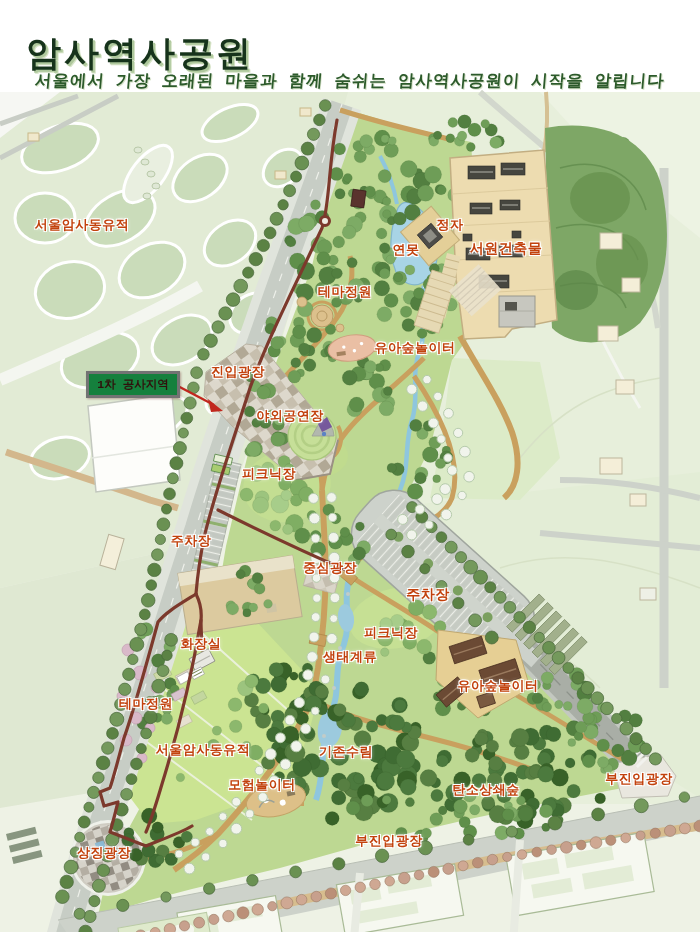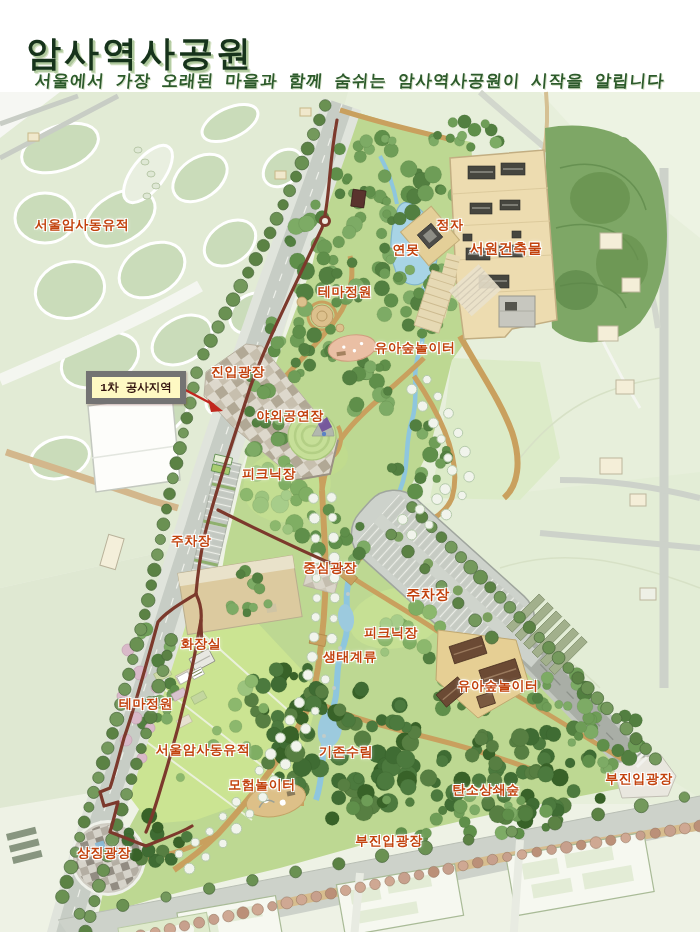--- a/index.html
+++ b/index.html
@@ -8,22 +8,22 @@
   .page svg{position:absolute;left:0;top:0;}
   .title{position:absolute;left:26px;top:2px;font-size:35px;font-weight:900;color:#16331b;
          letter-spacing:3px;text-shadow:2px 2px 0 #aec89c, 3px 3px 0 #d7e4c8;z-index:20;}
   .subtitle-wrap{position:absolute;left:0;top:42px;width:100%;text-align:center;z-index:20;}
   .subtitle{display:inline-block;font-size:16.5px;font-weight:900;color:#2c5a2b;
             transform:skewX(-5deg);letter-spacing:1px;text-shadow:1px 1px 0 #d8e4cb;}
   .lab{position:absolute;transform:translate(-50%,-50%);font-weight:bold;color:#c2410c;
        font-size:13px;white-space:nowrap;letter-spacing:0.5px;z-index:15;
        text-shadow:-1px -1px 0 #fff,1px -1px 0 #fff,-1px 1px 0 #fff,1px 1px 0 #fff,0 0 4px #fff;}
   .lab.lg{font-size:14px;}
-  .callout{position:absolute;left:86px;top:343px;width:88px;height:21px;background:#fef9c3;
-           border:6px solid #737373;color:#30100c;font-size:11.5px;font-weight:bold;
+  .callout{position:absolute;left:86px;top:343px;width:88px;height:21px;background:#15803d;
+           border:3px solid #737373;color:#30100c;font-size:11.5px;font-weight:bold;
            display:flex;align-items:center;justify-content:center;z-index:16;
            box-shadow:1px 1px 2px rgba(120,60,60,.4);}
 </style>
 </head>
 <body>
 
 <div class="page">
 
 <svg id="map" width="700" height="932" viewBox="0 0 700 932" xmlns="http://www.w3.org/2000/svg">
 <defs>

